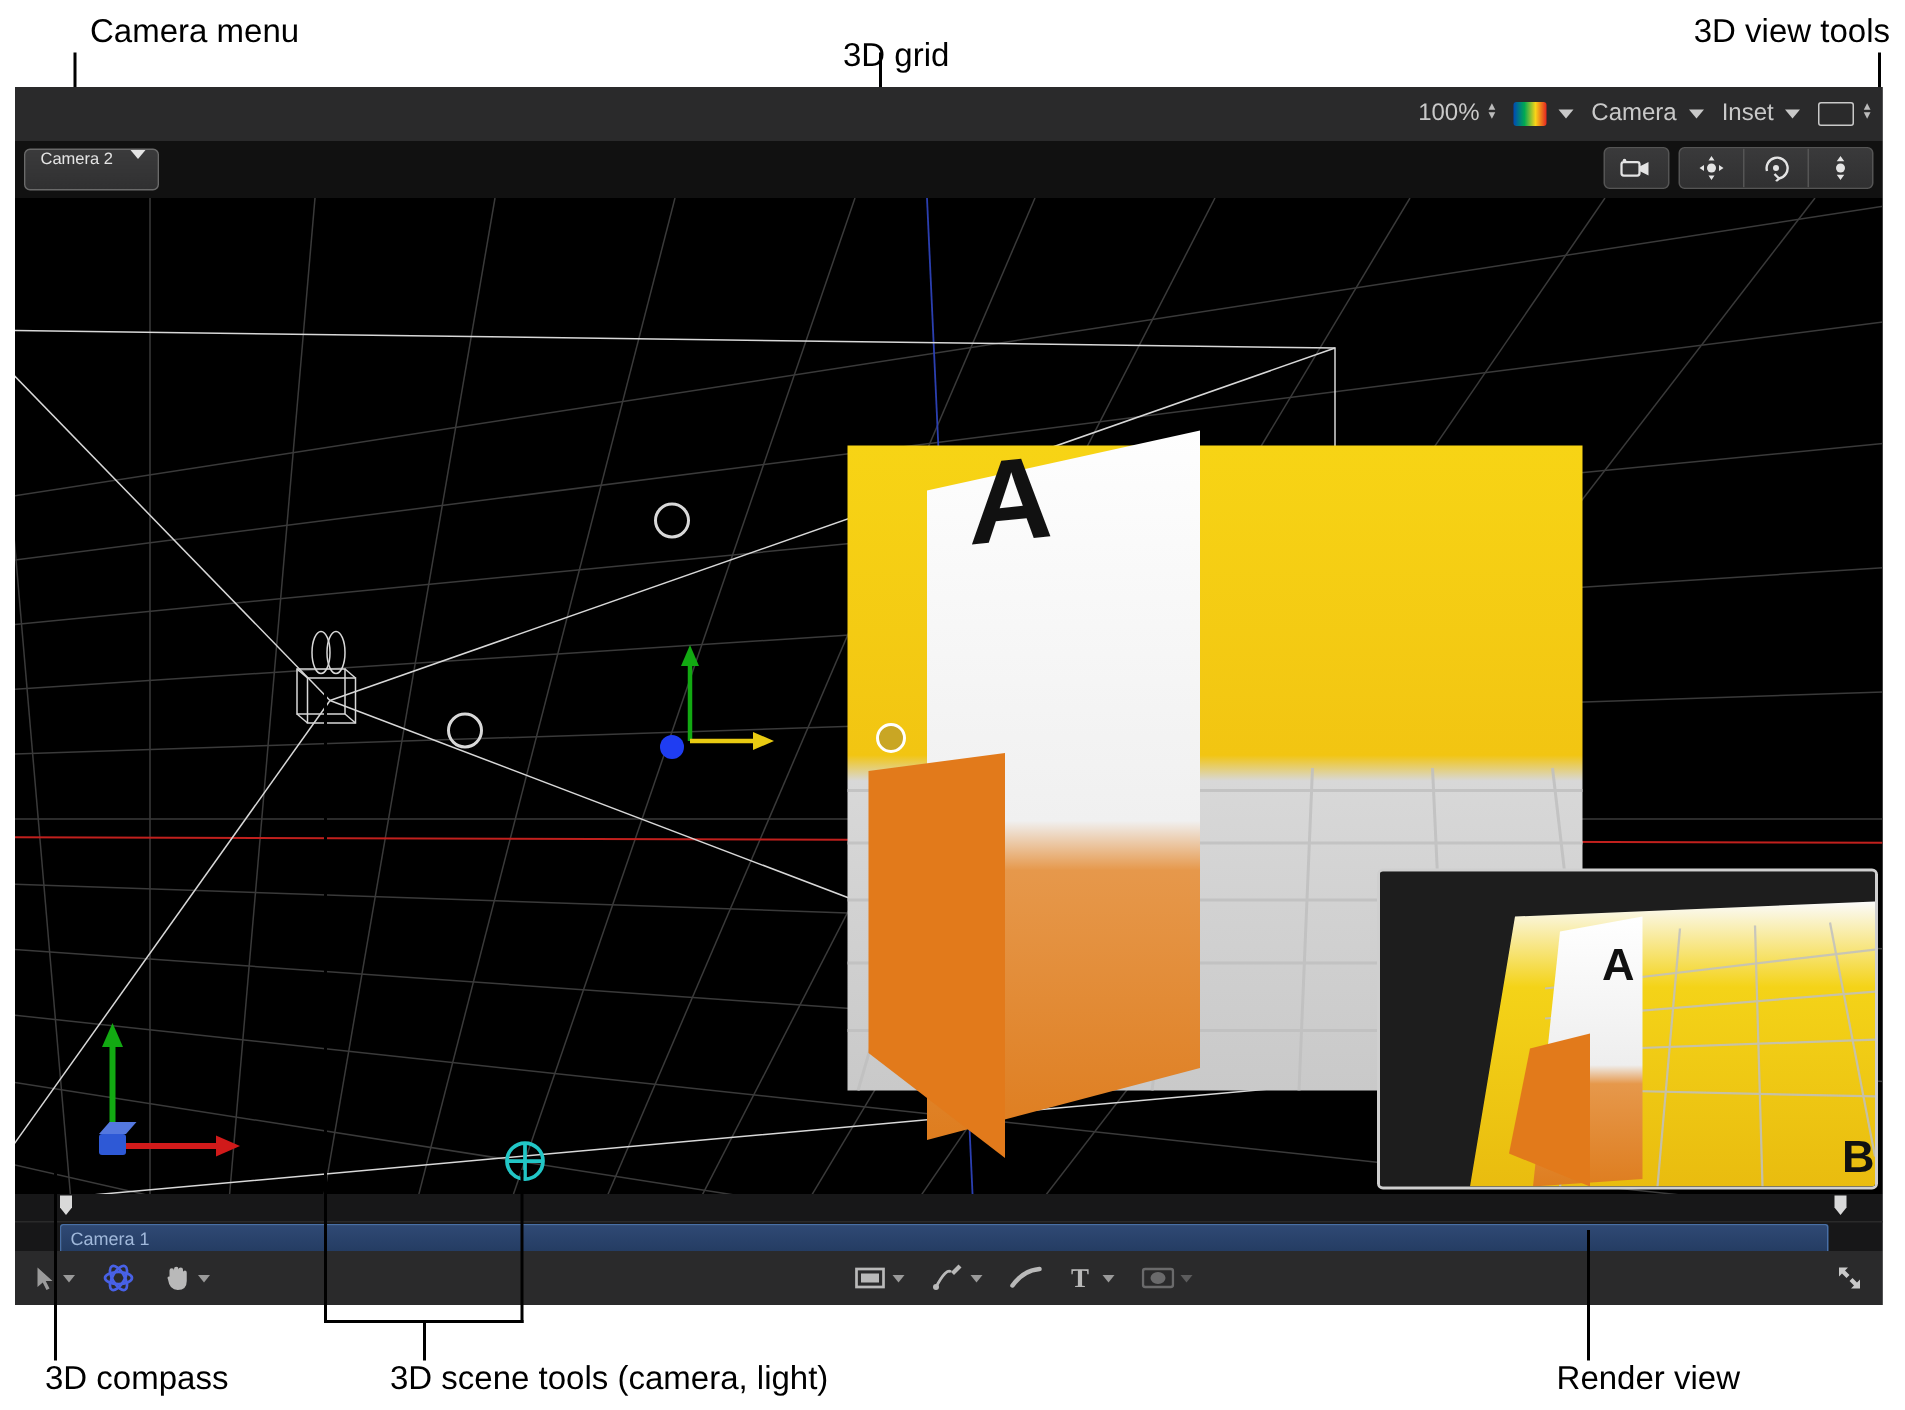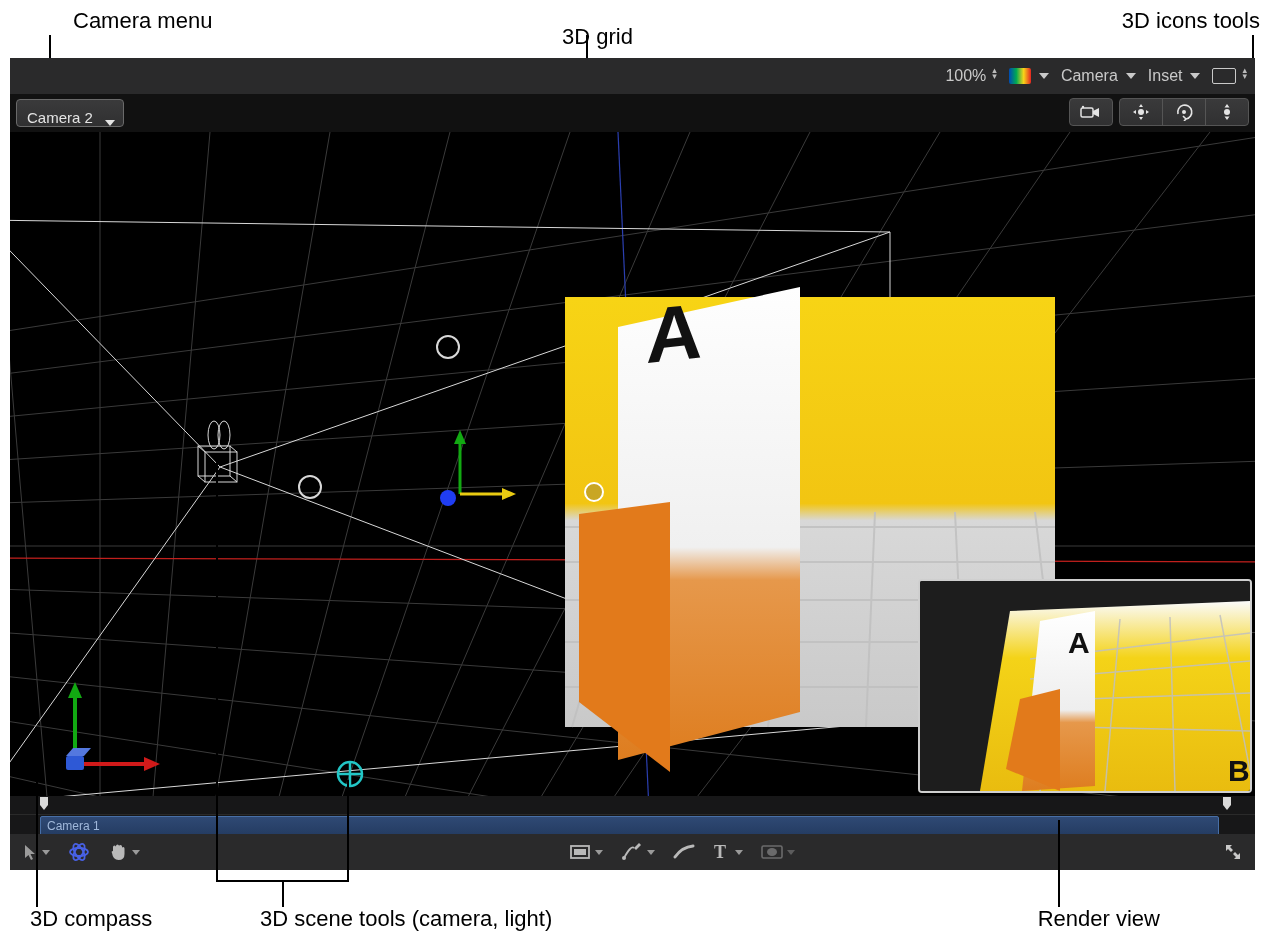--- a/index.html
+++ b/index.html
@@ -25,21 +25,21 @@
   .zoom{display:flex;align-items:center;gap:4px}
   .stepper{display:inline-flex;flex-direction:column;line-height:0;font-size:9px;color:#bbb}
   .stepper span{height:6px}
   .menu-pill{display:flex;align-items:center;gap:6px;cursor:default}
   .chev-d{width:0;height:0;border-left:5px solid transparent;border-right:5px solid transparent;border-top:6px solid #c9c9c9;display:inline-block;margin-left:2px}
   .swatch{width:22px;height:16px;background:linear-gradient(90deg,#0049b5,#00a953,#f9d418,#e52421);border-radius:2px}
   .view-pill{width:22px;height:14px;border:1.5px solid #c9c9c9;border-radius:2px;display:inline-block}
   
   
   .cam-row{position:absolute;top:36px;left:0;right:0;height:38px;background:#111;}
-  .cam-btn{position:absolute;top:5px;left:6px;height:26px;padding:0 8px 0 10px;border:1px solid #6a6a6a;border-radius:4px;background:linear-gradient(#3a3a3b,#303031);color:#e4e4e4;font-size:15px;display:flex;align-items:flex-end;gap:10px}
+  .cam-btn{position:absolute;top:5px;left:6px;height:26px;padding:0 8px 0 10px;border:1px solid #6a6a6a;border-radius:4px;background:linear-gradient(#3a3a3b,#303031);color:#e4e4e4;font-size:11px;display:flex;align-items:flex-start;gap:10px}
   .view-tools{position:absolute;right:6px;top:5px;height:26px;display:flex;gap:6px;align-items:center}
   .topcam-btn{width:42px;height:26px;border:1px solid #555;border-radius:4px;background:linear-gradient(#3a3a3b,#303031);display:flex;align-items:center;justify-content:center;color:#e4e4e4}
   .seg{display:flex;border:1px solid #555;border-radius:4px;overflow:hidden;height:26px;background:linear-gradient(#3a3a3b,#303031)}
   .seg > div{width:42px;display:flex;align-items:center;justify-content:center;color:#e4e4e4;border-right:1px solid #555}
   .seg > div:last-child{border-right:none}
   
   
   .viewport{position:absolute;top:74px;left:0;right:0;bottom:74px;background:#000;overflow:hidden}
   
   
@@ -57,23 +57,23 @@
   .tool{color:#b9b9b9;display:flex;align-items:center;height:36px}
   .mini-chev{width:0;height:0;border-left:4px solid transparent;border-right:4px solid transparent;border-top:5px solid #9a9a9a;display:inline-block;margin-left:4px}
   .spacer{flex:1}
   
   
   .ic{display:block}
 </style>
 </head>
 <body>
 
-<div class="annot" style="left:73px;top:8px">Camera menu</div>
+<div class="annot" style="left:60px;top:8px">Camera menu</div>
 <div class="annot" style="left:562px;top:24px">3D grid</div>
-<div class="annot" style="right:10px;top:8px">3D icons tools</div>
+<div class="annot" style="right:10px;top:8px">3D view tools</div>
 
 <div class="leader" style="left:49px;top:35px;width:2px;height:85px"></div>
 <div class="leader" style="left:586px;top:35px;width:2px;height:85px"></div>
 <div class="leader" style="left:1252px;top:35px;width:2px;height:70px"></div>
 
 <div class="frame">
 
   <div class="status-bar">
     <div class="status-right">
       <div class="zoom menu-pill">

